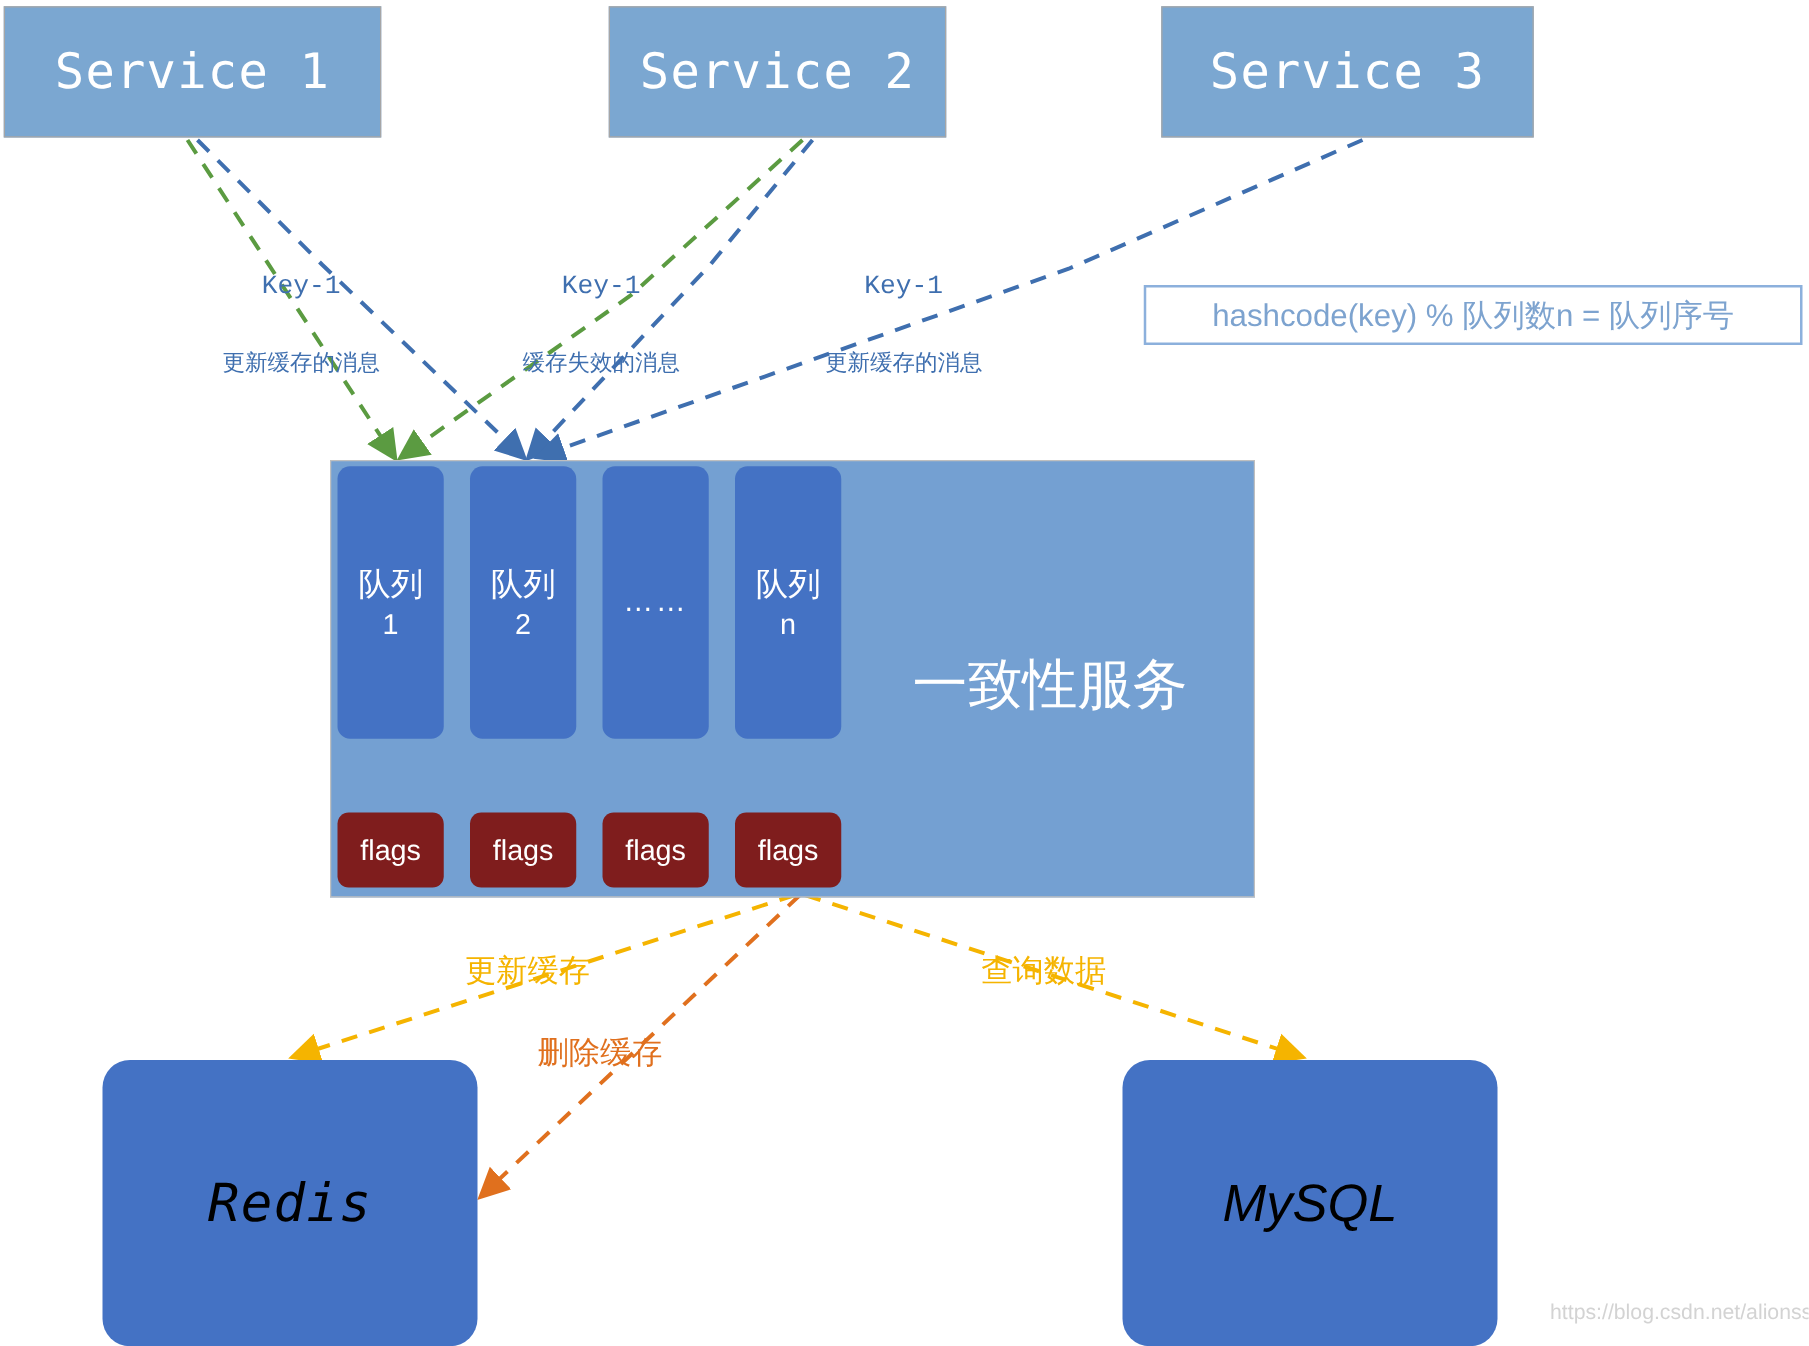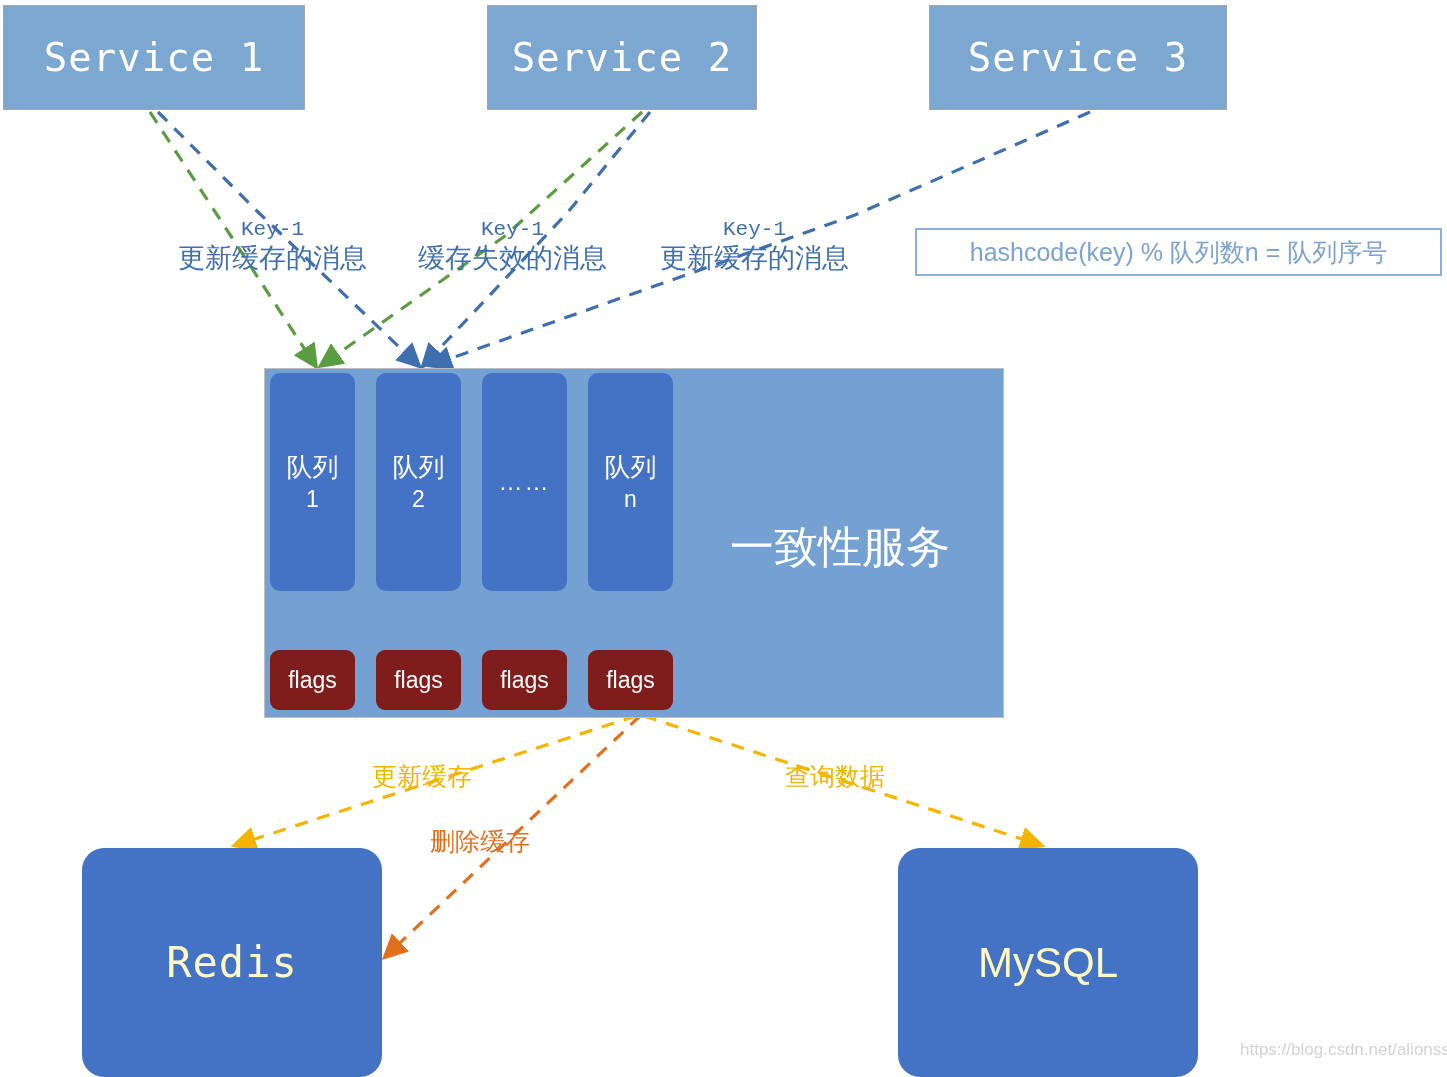--- a/index.html
+++ b/index.html
@@ -46,21 +46,22 @@
   }
   .edge-label .k {
     display: block;
     font-family: Liberation Mono, monospace;
     font-size: 21px;
     letter-spacing: 0px;
   }
   .edge-label .m {
     display: block;
     font-family: "Liberation Sans", sans-serif;
-    font-size: 27px;
+    font-size: 18px;
+    margin-top: 32px;
   }
   .formula-box {
     position: absolute;
     border: 2px solid #8CB0DC;
     background: #ffffff;
     box-sizing: border-box;
     display: flex;
     align-items: center;
     justify-content: center;
     color: #7DA3CF;
@@ -116,21 +117,22 @@
     font-size: 44px;
     white-space: nowrap;
   }
   .store-box {
     position: absolute;
     background: #4472C4;
     border-radius: 22px;
     display: flex;
     align-items: center;
     justify-content: center;
-    color: #fef9c3;
+    color: #000000;
+    font-style: italic;
   }
   .store-box.mono {
     font-family: "DejaVu Sans Mono", "Liberation Mono", monospace;
     font-size: 42px;
     letter-spacing: 1px;
   }
   .store-box.sans {
     font-family: "Liberation Sans", sans-serif;
     font-size: 42px;
   }

